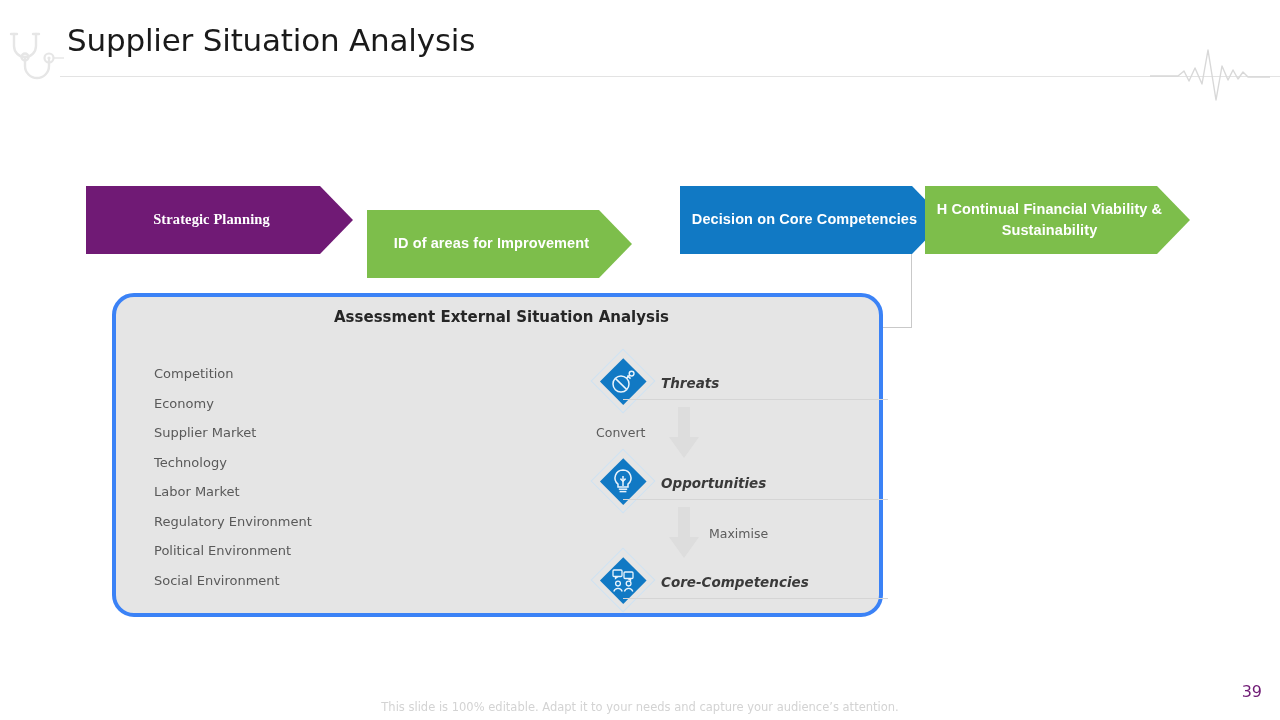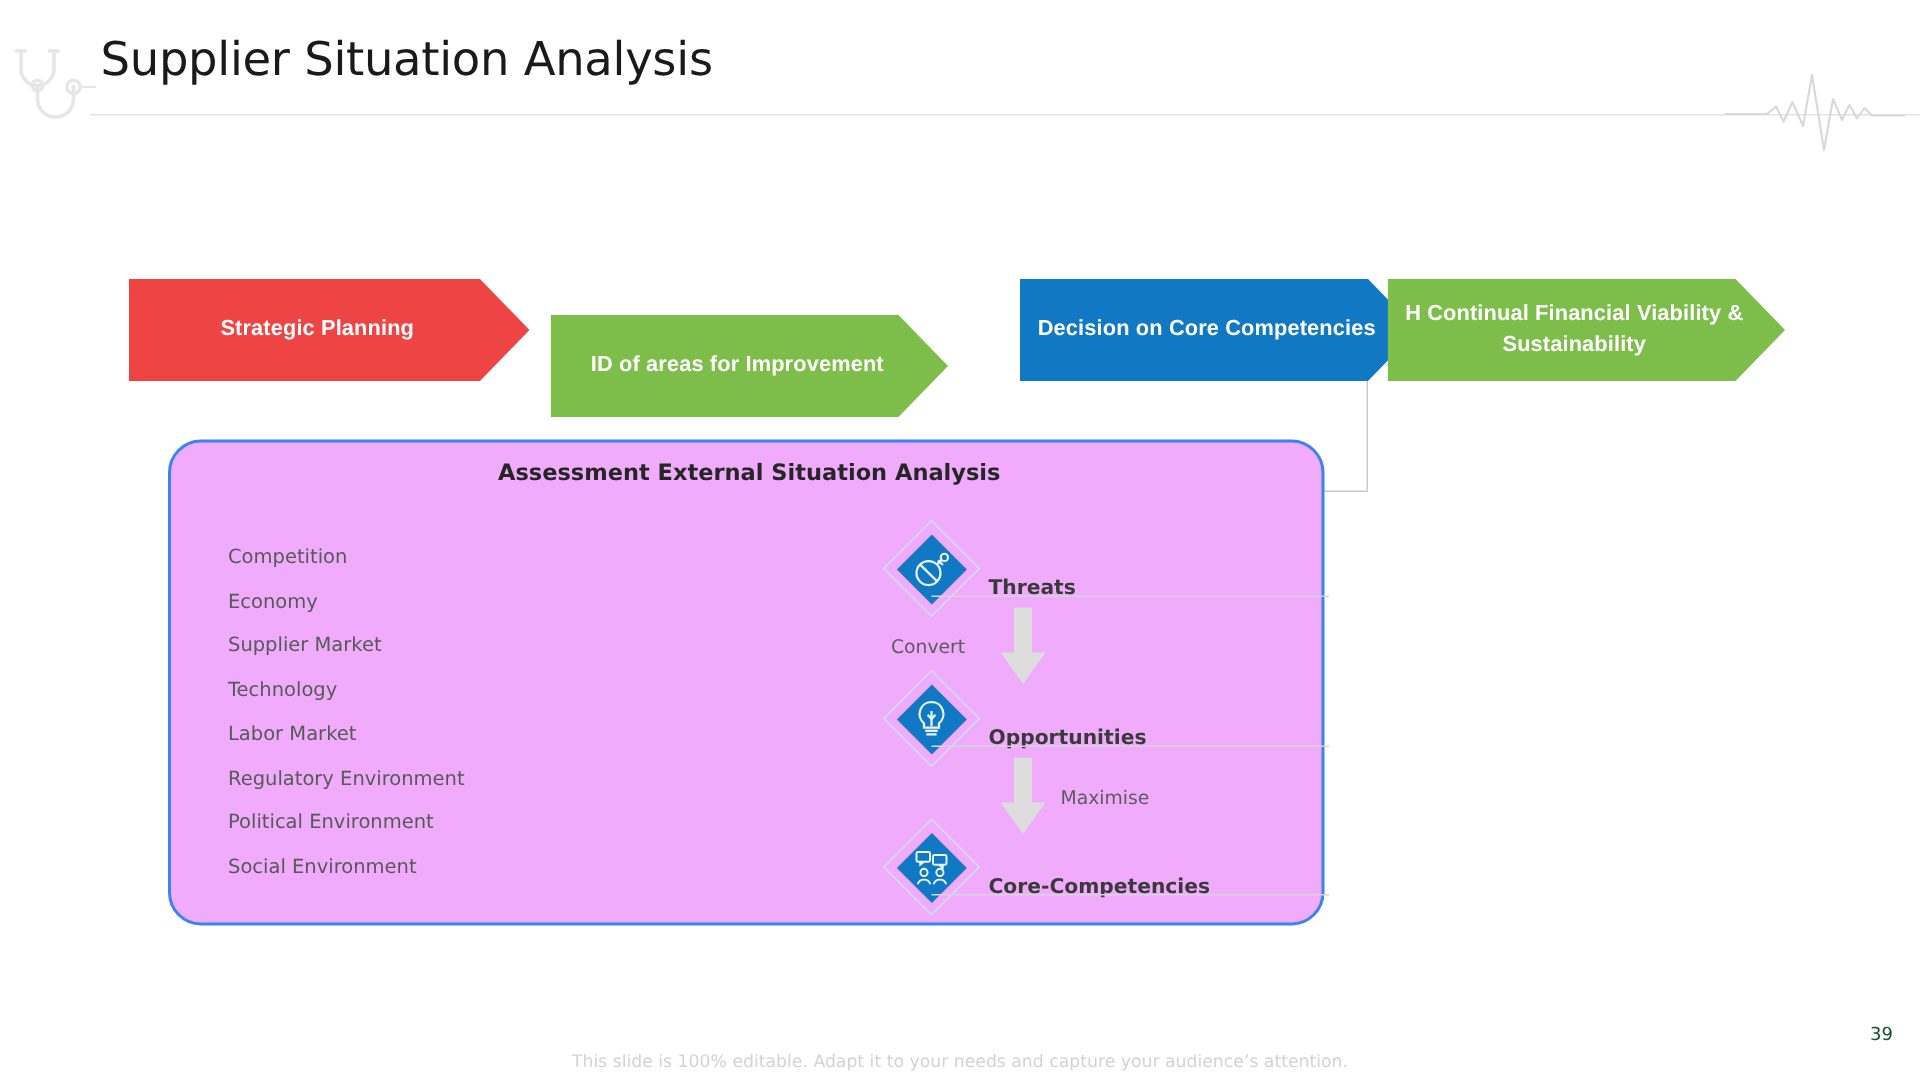--- a/index.html
+++ b/index.html
@@ -90,22 +90,22 @@
     left: 0; bottom: 0;
     width: 32px; height: 1.5px;
     background: #c9c9c9;
   }
 
   
   #assessment-card {
     position: absolute;
     left: 112px; top: 293px;
     width: 771px; height: 324px;
-    background: #f0abfc;
-    border: 2px solid #3b82f6;
+    background: #e5e5e5;
+    border: 4px solid #3b82f6;
     border-radius: 22px;
     box-sizing: border-box;
   }
   #card-title {
     position: absolute;
     left: 0; top: 11px;
     width: 771px;
     text-align: center;
     font-size: 15px;
     font-weight: bold;
@@ -170,26 +170,27 @@
   .diamond-glyph {
     position: absolute;
     left: 0; top: 0;
     width: 68px; height: 68px;
     display: flex;
     align-items: center;
     justify-content: center;
   }
   .flow-label {
     position: absolute;
-    left: 150px; top: 39px;
+    left: 150px; top: 28px;
     font-size: 13.5px;
     font-weight: bold;
     color: #3a3a3a;
     white-space: nowrap;
     font-family: "DejaVu Sans", sans-serif;
+    font-style: italic;
   }
   .flow-underline {
     position: absolute;
     left: 112px; top: 52px;
     width: 265px; height: 1px;
     background: #d5d5d5;
   }
 
   
   .flow-arrow {
@@ -214,22 +215,22 @@
     left: 0; top: 700px;
     width: 1280px;
     text-align: center;
     font-size: 11.5px;
     color: #d3d3d3;
     font-family: "DejaVu Sans", sans-serif;
   }
   #page-number {
     position: absolute;
     right: 18px; top: 682px;
-    font-size: 12px;
-    color: #14532d;
+    font-size: 16px;
+    color: #701a75;
     font-family: "DejaVu Sans", sans-serif;
   }
 </style>
 </head>
 <body>
 
 <div id="header">
 
   <span id="stethoscope-icon">
     <svg width="58" height="62" viewBox="0 0 58 62">
@@ -249,21 +250,21 @@
   <div id="page-title">Supplier Situation Analysis</div>
   <div id="header-rule"></div>
 
   <span id="ekg-icon">
     <svg width="120" height="58" viewBox="0 0 120 58">
       <polyline points="0,30 28,30 34,25 39,35 45,22 52,38 58,4 66,54 72,20 78,34 83,24 88,33 93,26 98,31 120,31" fill="none" stroke="#d8d8d8" stroke-width="1.4" stroke-linejoin="round"></polyline>
     </svg>
   </span>
 </div>
 
-<div class="chevron" id="chevron-0" style="background: #ef4444;">
+<div class="chevron" id="chevron-0" style="background: #701a75; font-family: Liberation Serif, serif;">
   <span>Strategic Planning</span>
 </div>
 <div class="chevron" id="chevron-1" style="background: rgb(125, 190, 75);">
   <span>ID of areas for Improvement</span>
 </div>
 <div class="chevron" id="chevron-2" style="background: rgb(17, 121, 196); margin-left: 34px;">
   <span>Decision on Core Competencies</span>
 </div>
 <div class="chevron" id="chevron-3" style="background: rgb(125, 190, 75);">
   <span>H Continual Financial Viability &amp; Sustainability</span>

